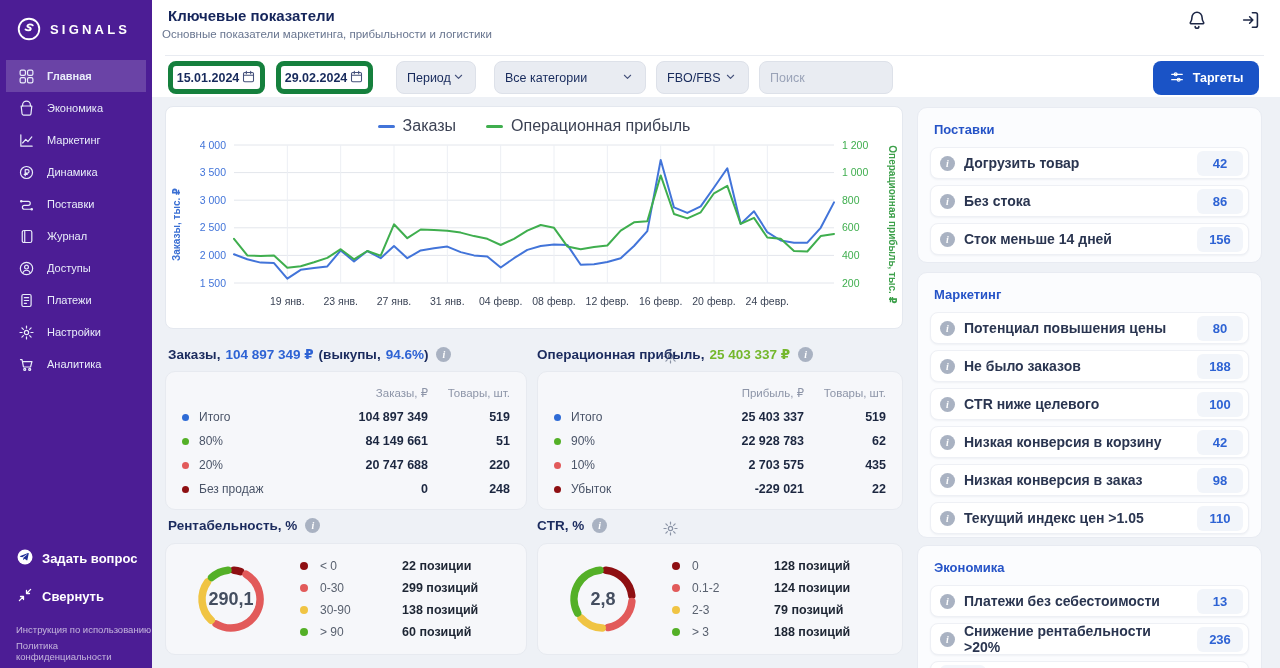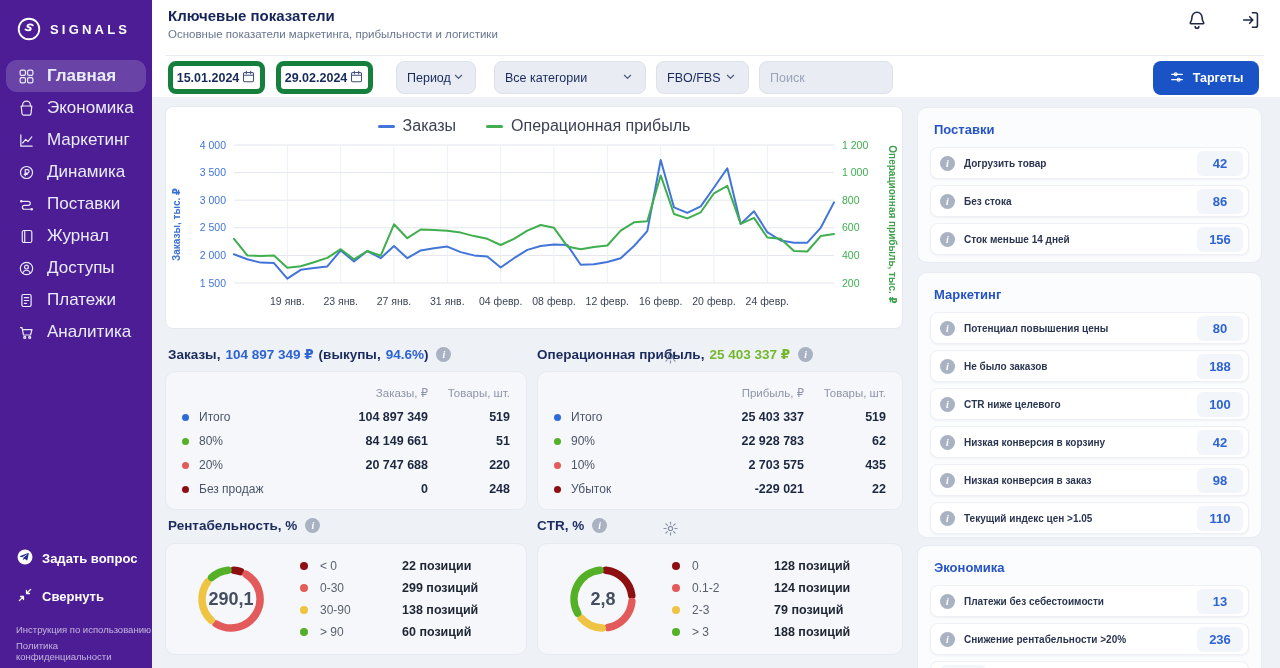--- a/index.html
+++ b/index.html
@@ -10,34 +10,34 @@
     background:#eef1f6; font-family:"Liberation Sans","DejaVu Sans",sans-serif;
     color:#1c2740;
   }
   
   .sidebar { position:absolute; left:0; top:0; width:152px; height:668px; background:#4c1d95; }
   .logo { display:flex; align-items:center; gap:8px; padding:16px 0 0 16px; color:#fff; }
   .logo-icon svg { width:26px; height:26px; display:block; }
   .logo-text { font-size:13px; font-weight:700; letter-spacing:3.2px; }
   .menu { position:absolute; top:60px; left:0; right:0; }
   .menu-item { display:flex; align-items:center; gap:12px; height:32px; margin:0 6px; padding:0 6px 0 12px;
-    color:#e9edfa; font-size:17px; font-weight:500; border-radius:11px; cursor:pointer; }
+    color:#e9edfa; font-size:11px; font-weight:500; border-radius:0; cursor:pointer; }
   .menu-item.active { background:rgba(255,255,255,.17); font-weight:700; }
   .menu-item .icon svg { width:17px; height:17px; display:block; }
   .icon svg { stroke:currentColor; fill:none; stroke-width:1.7; stroke-linecap:round; stroke-linejoin:round; }
   .sidebar-bottom { position:absolute; left:0; right:0; bottom:0; padding:0 0 6px 16px; color:#fff; }
   .side-action { display:flex; align-items:center; gap:8px; font-size:13px; font-weight:700; margin-bottom:17px; cursor:pointer; }
   .side-action .icon svg { width:18px; height:18px; }
   .side-link { font-size:9.5px; color:rgba(255,255,255,.66); margin-top:5px; cursor:pointer; }
   
   .main { position:absolute; left:152px; top:0; width:1128px; height:668px; }
   .topbar { position:absolute; left:0; top:0; width:100%; height:97px; background:#fff; }
   .topbar .rule { position:absolute; left:13px; right:16px; top:55px; height:1px; background:#e8ebf1; }
   .page-title { position:absolute; left:16px; top:7px; font-size:15px; font-weight:700; color:#15255b; }
-  .page-subtitle { position:absolute; left:16px; top:28px; font-size:11.5px; color:#68758f; }
+  .page-subtitle { position:absolute; left:10px; top:28px; font-size:11.5px; color:#68758f; }
   .top-ico { position:absolute; top:9px; width:22px; height:22px; color:#1d2746; cursor:pointer; }
   .top-ico svg { width:22px; height:22px; }
   .pill { position:absolute; top:61px; height:33px; border-radius:8px; display:flex; align-items:center;
     font-size:12.5px; color:#172a5c; cursor:pointer; }
   .pill .icon svg { width:15px; height:15px; color:#44507a; }
   .date-pill { background:#fff; border:5px solid #15803d; font-weight:700; justify-content:center; gap:2px; }
   .select-pill { background:#e9ecf2; border:1px solid #dde1e9; font-weight:500; padding:0 10px; justify-content:space-between; }
   .search-pill { background:#e9ecf2; border:1px solid #dde1e9; }
   .search-pill input { border:none; outline:none; background:transparent; width:100%; padding:0 10px;
     font-size:12.5px; font-family:inherit; color:#4c1d95; }
@@ -83,21 +83,21 @@
   .dl-row { display:flex; align-items:center; height:22px; font-size:12px; }
   .dl-dot { width:8px; height:8px; border-radius:50%; margin-right:12px; flex:none; }
   .dl-range { width:82px; color:#59616f; }
   .dl-count { color:#1d2533; font-weight:600; font-size:12.5px; }
   
   .side-card { position:absolute; left:765px; width:345px; background:#fbfcfe; border:1px solid #e8ebf2;
     border-radius:10px; padding:12px 12px 0 12px; }
   .side-card-title { font-size:13px; font-weight:700; color:#2553c7; margin:2px 0 10px 4px; }
   .side-row { display:flex; align-items:center; gap:9px; height:32px; background:#fff; border:1px solid #eef0f5;
     border-radius:8px; box-shadow:0 1px 2px rgba(25,39,80,.05); margin-bottom:6px; padding:0 5px 0 9px; cursor:pointer; }
-  .side-row .label { flex:1; font-size:10px; font-weight:600; color:#2a3550; }
+  .side-row .label { flex:1; font-size:14px; font-weight:600; color:#2a3550; }
   .side-row .chip { width:46px; height:25px; background:#f2f5fa; border-radius:6px; display:flex; align-items:center;
     justify-content:center; font-size:13px; font-weight:700; color:#2e63d4; }
   text { font-family:"Liberation Sans","DejaVu Sans",sans-serif; }
 </style>
 </head>
 <body>
 
 <div class="app">
 
   <aside class="sidebar">
@@ -179,20 +179,29 @@
           <span>Доступы</span>
         </div>
         <div class="menu-item">
           <span class="icon">
             <svg viewBox="0 0 24 24">
               <rect x="5.5" y="3.5" width="13" height="17" rx="2"></rect>
               <path d="M9 8h6M9 12h6M9 16h3"></path>
             </svg>
           </span>
           <span>Платежи</span>
+        </div>
+        <div class="menu-item">
+          <span class="icon">
+            <svg viewBox="0 0 24 24">
+              <circle cx="12" cy="12" r="3"></circle>
+              <path d="M12 2.8v3M12 18.2v3M2.8 12h3M18.2 12h3M5.5 5.5l2.1 2.1M16.4 16.4l2.1 2.1M18.5 5.5l-2.1 2.1M7.6 16.4l-2.1 2.1"></path>
+            </svg>
+          </span>
+          <span>Настройки</span>
         </div>
         <div class="menu-item">
           <span class="icon">
             <svg viewBox="0 0 24 24">
               <path d="M3.5 5h2.2l2 10.5h10l2-7.5H7"></path>
               <circle cx="9.5" cy="19" r="1.4"></circle>
               <circle cx="16.5" cy="19" r="1.4"></circle>
             </svg>
           </span>
           <span>Аналитика</span>

